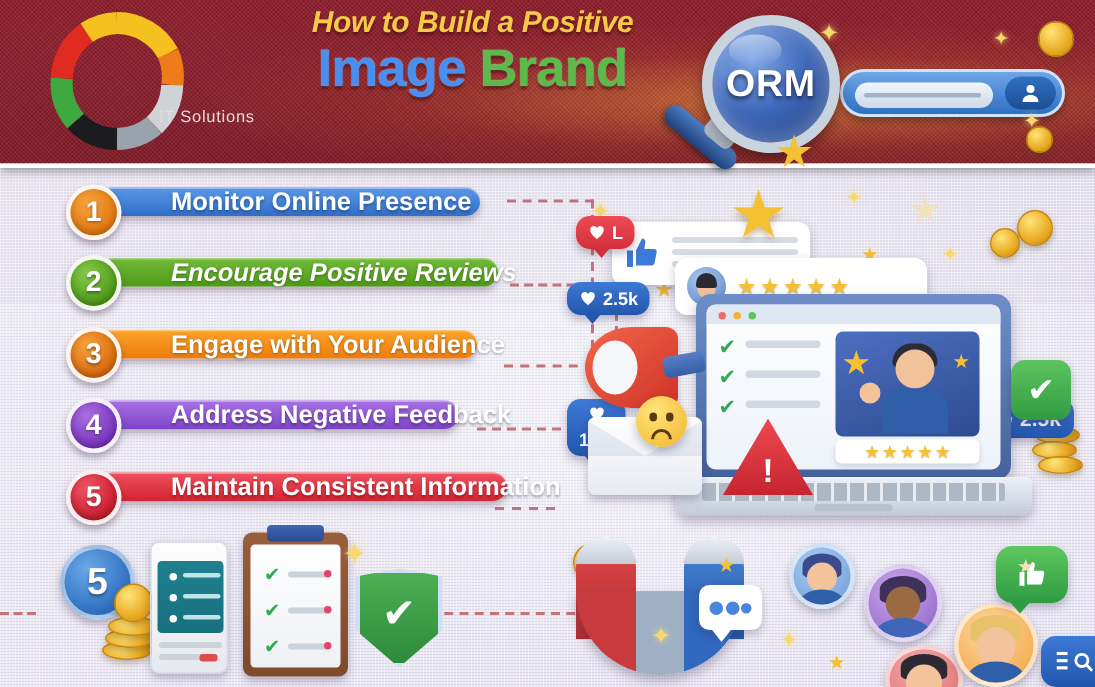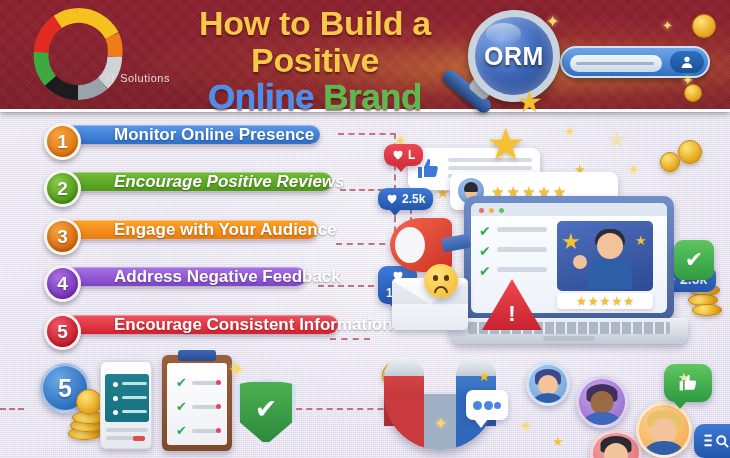--- a/index.html
+++ b/index.html
@@ -44,22 +44,22 @@
     position:absolute;left:32px;top:34px;font-size:31px;font-weight:700;color:#fff;
     letter-spacing:-0.5px;text-shadow:0 1px 2px rgba(0,0,0,.45);
   }
   .logo-sub{
     position:absolute;left:88px;top:64px;font-size:11px;color:#e7dcd9;letter-spacing:.5px;
   }
 
   
   .title-block{position:absolute;left:150px;top:5px;width:330px;z-index:6;text-align:center;}
   .t-line1{
-    font-size:34px;font-weight:700;color:#f7c948;letter-spacing:-.3px;
-    text-shadow:0 2px 2px rgba(70,10,15,.65);line-height:1.08;
+    font-size:20px;font-weight:700;color:#f7c948;letter-spacing:-.3px;
+    text-shadow:0 2px 2px rgba(70,10,15,.65);line-height:1.08;font-style:italic;
   }
   .t-line2{font-size:35px;font-weight:700;line-height:1.05;margin-top:1px;letter-spacing:-.5px;}
   .t-brand{color:#4a8ff0;text-shadow:0 2px 2px rgba(60,10,15,.6), 0 0 1px #cfe2ff;}
   .t-image{color:#5dba4a;text-shadow:0 2px 2px rgba(60,10,15,.6), 0 0 1px #d6f0cc;}
   .t-line3{font-size:19px;font-weight:700;margin-top:2px;color:#ffffff;text-shadow:0 2px 2px rgba(60,10,15,.6);}
   .t-orm{color:#f7c948;}
   .t-with{font-weight:700;color:#ffffff;}
 
   
   .orm-art{position:absolute;left:430px;top:0;width:300px;height:112px;z-index:6;}
@@ -338,21 +338,21 @@
           <path d="M10 48 A42 42 0 0 1 28 15" stroke="#e02a22"></path>
           <path d="M28 15 A42 42 0 0 1 50 8" stroke="#f4c11e"></path>
         </g>
       </svg>
       <div class="logo-sub">IT Solutions</div>
     </div>
 
     <div class="title-block">
       <div class="t-line1">How to Build a Positive</div>
       <div class="t-line2">
-        <span class="t-brand">Online</span>
+        <span class="t-brand">Image</span>
         <span class="t-image">Brand</span>
       </div>
     </div>
 
     <div class="orm-art">
       <div class="searchbar">
         <div class="sfield"></div>
         <div class="sline"></div>
         <div class="sbtn">
           <svg width="16" height="16" viewBox="0 0 24 24" fill="#fff">
@@ -421,21 +421,21 @@
       <div class="bar" style="background:linear-gradient(180deg,#a871e4,#7e45c8);width:240px;">
         <span>Address Negative Feedback</span>
       </div>
       <div class="badge" style="background:radial-gradient(circle at 36% 30%,#a96ee0,#7833be 72%,#5f259c 100%);">
         <span>4</span>
       </div>
     </div>
 
     <div class="row" style="top:203px;">
       <div class="bar" style="background:linear-gradient(180deg,#ef5160,#d5232f);width:272px;">
-        <span>Encourage Consistent Information</span>
+        <span>Maintain Consistent Information</span>
       </div>
       <div class="badge" style="background:radial-gradient(circle at 36% 30%,#f05566,#c91d2c 72%,#a8121f 100%);">
         <span>5</span>
       </div>
     </div>
   </div>
 
   <div class="bl-art">
     <div class="b5">
       <span>5</span>

